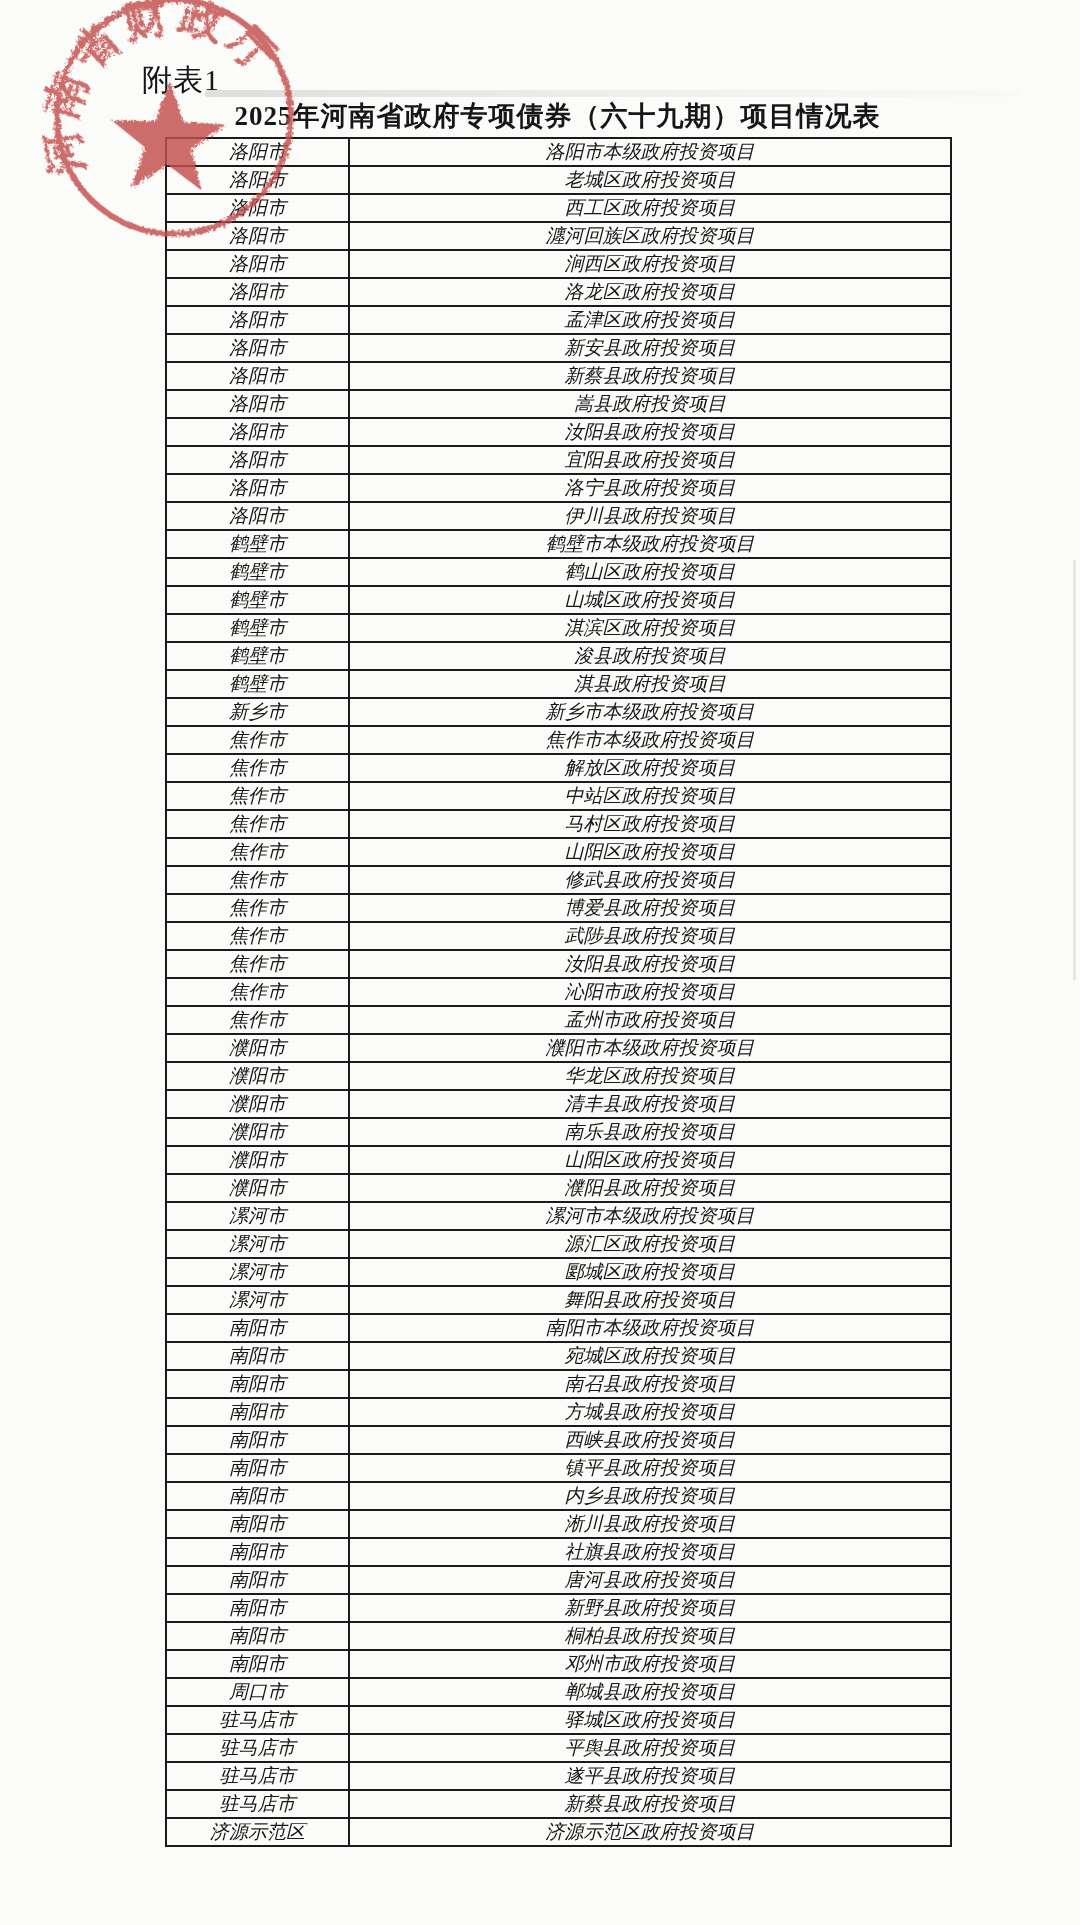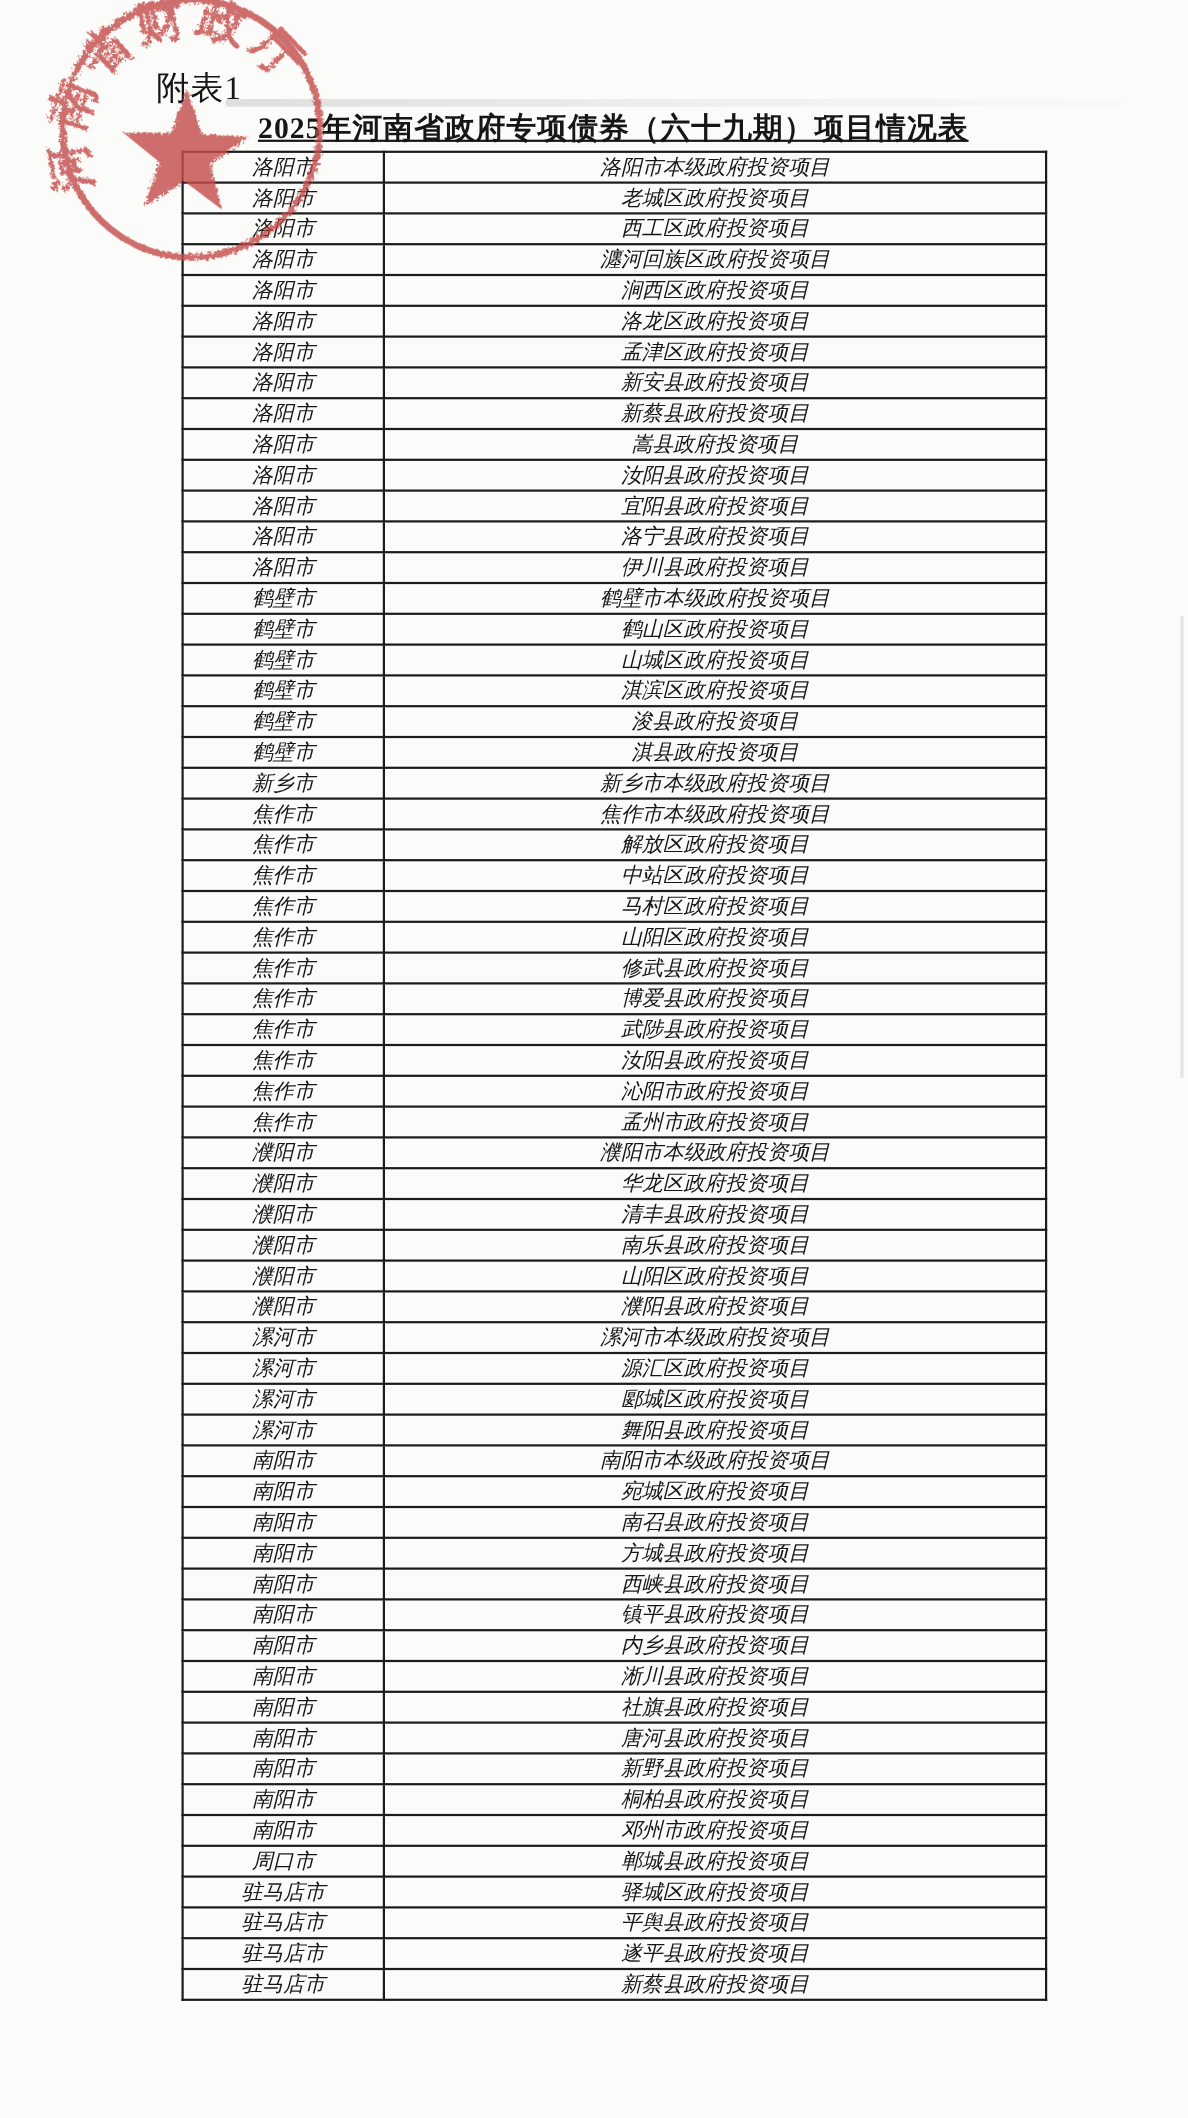--- a/index.html
+++ b/index.html
@@ -26,21 +26,20 @@
     position: absolute; left: 142px; top: 60px;
     font-size: 30px; letter-spacing: 1px;
   }
   .doc-title {
     position: absolute; left: 165px; top: 98px;
     width: 785px;
     text-align: center;
     font-size: 27px; font-weight: bold;
     letter-spacing: 1px;
     white-space: nowrap;
-    text-decoration: underline;
   }
   .projects-table {
     position: absolute; left: 165px; top: 137px;
     width: 785px;
     border-collapse: collapse;
     table-layout: fixed;
     font-style: italic;
   }
   .projects-table td {
     border: 2px solid #1b1b1b;
@@ -369,20 +368,24 @@
   <tr>
     <td>驻马店市</td>
     <td>遂平县政府投资项目</td>
   </tr>
 
   <tr>
     <td>驻马店市</td>
     <td>新蔡县政府投资项目</td>
   </tr>
 
+  <tr>
+    <td>济源示范区</td>
+    <td>济源示范区政府投资项目</td>
+  </tr>
 </tbody>
 </table>
 
 <svg class="seal" viewBox="0 0 276 266" xmlns="http://www.w3.org/2000/svg">
   <defs>
     <filter id="sealRough" x="-15%" y="-15%" width="130%" height="130%">
       <feTurbulence type="fractalNoise" baseFrequency="0.38" numOctaves="3" seed="7" result="noise"></feTurbulence>
       <feDisplacementMap in="SourceGraphic" in2="noise" scale="7"></feDisplacementMap>
     </filter>
     <path id="sealArc" d="M 48 176 A 97 97 0 1 1 224 176" fill="none"></path>

